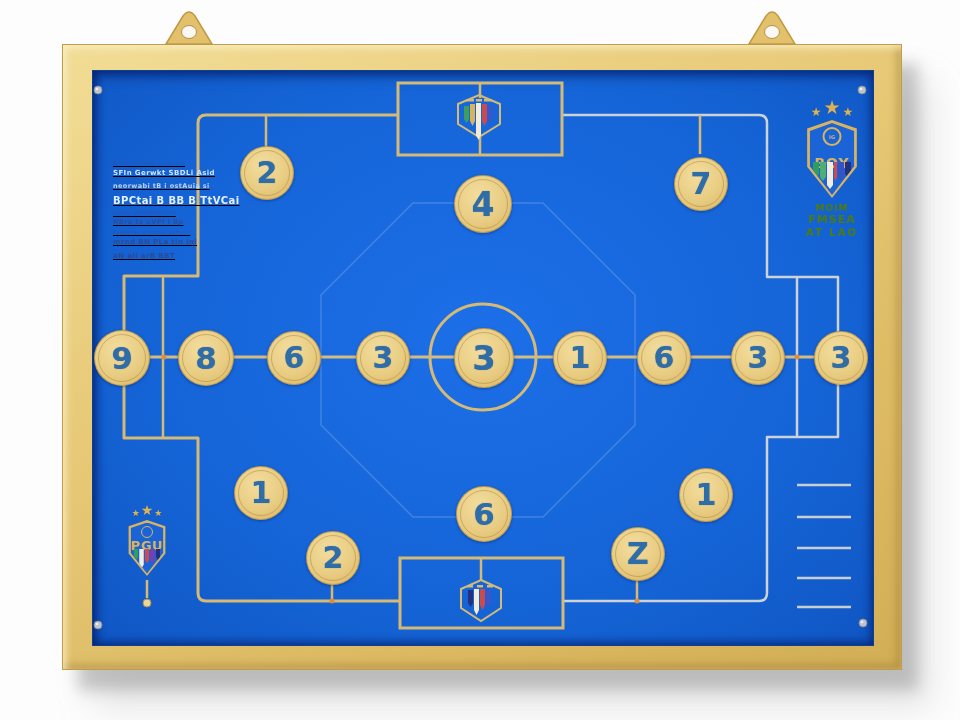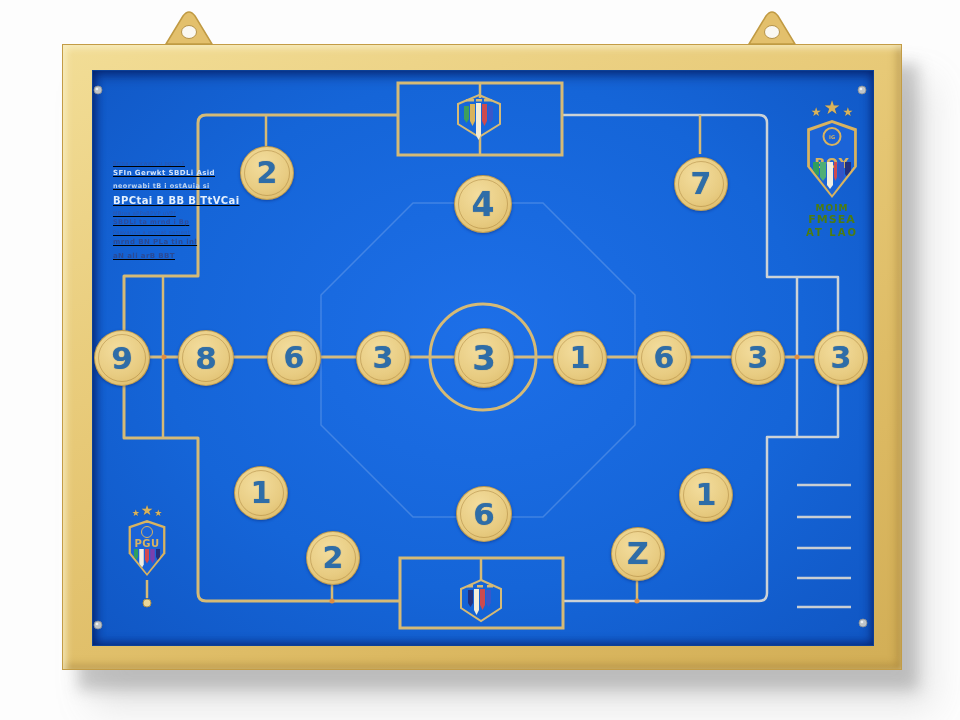--- a/index.html
+++ b/index.html
@@ -63,21 +63,21 @@
   .sh-in{position:absolute;inset:3px;background:#1b64d8;
     clip-path:polygon(50% 0%,96% 11%,96% 60%,50% 100%,4% 60%,4% 11%);}
   .badge-bl .sh-in{inset:2.5px;}
   .crest-circle{position:absolute;left:50%;top:4px;transform:translateX(-50%);
     width:15px;height:15px;border:2px solid #d8b360;border-radius:50%;
     display:flex;align-items:center;justify-content:center;
     font-size:5px;font-weight:bold;color:#d8b360;}
   .badge-bl .crest-circle{width:10px;height:10px;border-width:1.5px;top:3px;font-size:4px;}
   .crest-letters{position:absolute;top:32px;width:100%;font-size:14px;font-weight:bold;
     color:#d8b360;letter-spacing:1px;}
-  .badge-bl .crest-letters{top:15px;font-size:10px;letter-spacing:.5px;}
+  .badge-bl .crest-letters{top:15px;font-size:13px;letter-spacing:.5px;}
   .stripes{position:absolute;top:39px;width:100%;display:flex;justify-content:center;
     align-items:flex-start;gap:1px;}
   .badge-bl .stripes{top:26px;}
   .stripes span{display:block;width:6px;
     clip-path:polygon(0 0,100% 0,100% calc(100% - 4px),50% 100%,0 calc(100% - 4px));}
   .badge-bl .stripes span{width:4.5px;}
   .badge-lines{margin-top:5px;color:#4d7c0f;font-weight:bold;}
   .badge-lines .bl1{font-size:9px;letter-spacing:1px;}
   .badge-lines .bl2{font-size:11px;letter-spacing:1px;}
   .badge-lines .bl3{font-size:10px;letter-spacing:2px;margin-top:1px;}
@@ -178,21 +178,21 @@
       <circle cx="862" cy="622" r="1.3" fill="#eef1f3"></circle>
     </g>
   </svg>
 
   <div class="note-block">
     <div class="nl t1">Brrna neorwabi u pgoseā</div>
     <div class="nl t2">SFIn Gerwkt SBDLi Asid</div>
     <div class="nl t3">neorwabi tB i ostAuia si</div>
     <div class="nl t4">BPCtai B BB B TtVCai</div>
     <div class="nl t5">MBrea aPPaBPVP uVPf</div>
-    <div class="nl t6">SBDLi ta mrnd i Bp</div>
+    <div class="nl t6">NBra ta uVPf i Bp</div>
     <div class="nl t7">Paavanaa a ervnat nament</div>
     <div class="nl t8">mrnd BN PLa tin inl</div>
     <div class="nl t9">aN ali arB BBT</div>
   </div>
 
   <div class="badge badge-tr">
     <div class="stars">
       <span class="st small">★</span>
       <span class="st big">★</span>
       <span class="st small">★</span>

